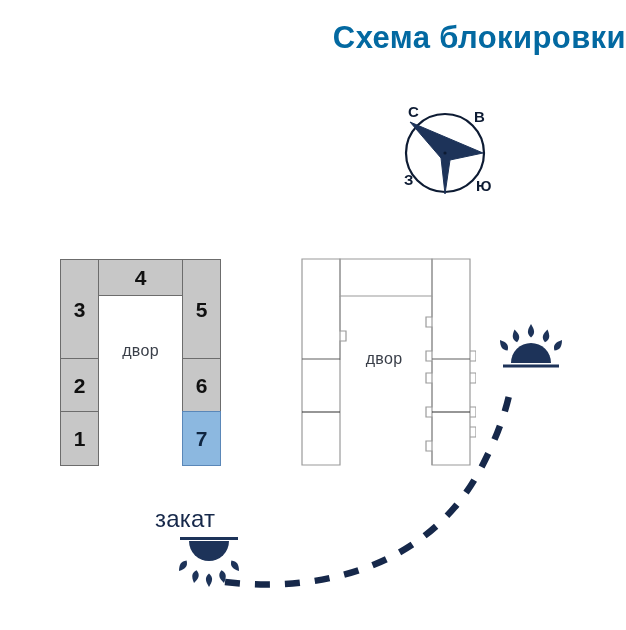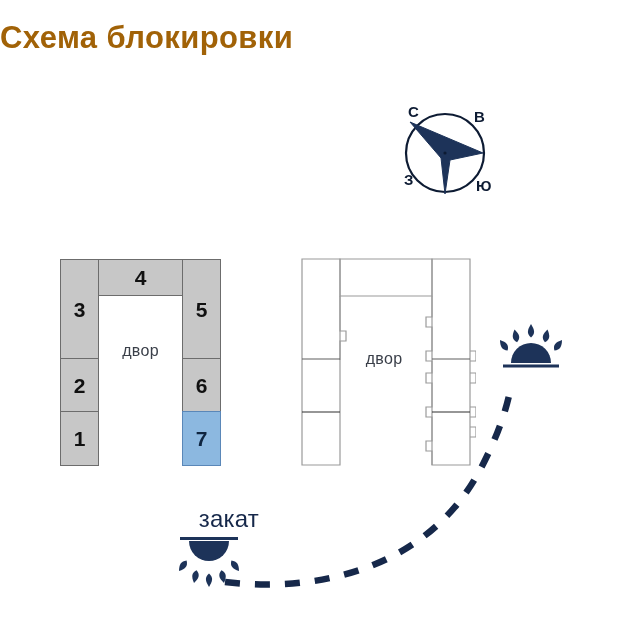--- a/index.html
+++ b/index.html
@@ -23,25 +23,25 @@
     width: 626px;
     height: 630px;
   }
 
   
   #title {
     position: absolute;
     left: 0;
     top: 20px;
     width: 626px;
-    text-align: left;
+    text-align: right;
     font-size: 31px;
     font-weight: bold;
     letter-spacing: 0.4px;
-    color: #a16207;
+    color: #0369a1;
     white-space: nowrap;
   }
 
   
   #compass {
     position: absolute;
     left: 390px;
     top: 96px;
     width: 115px;
     height: 112px;
@@ -163,21 +163,21 @@
     left: 155px;
     top: 505px;
     width: 104px;
     height: 86px;
   }
   #sunset-label {
     position: absolute;
     left: 0px;
     top: 0px;
     width: 104px;
-    text-align: right;
+    text-align: left;
     font-size: 24px;
     color: #16284a;
     letter-spacing: 0.2px;
     white-space: nowrap;
   }
   #sunset-icon { position: absolute; left: 20px; top: 32px; }
 
   
   #sun-path {
     position: absolute;

